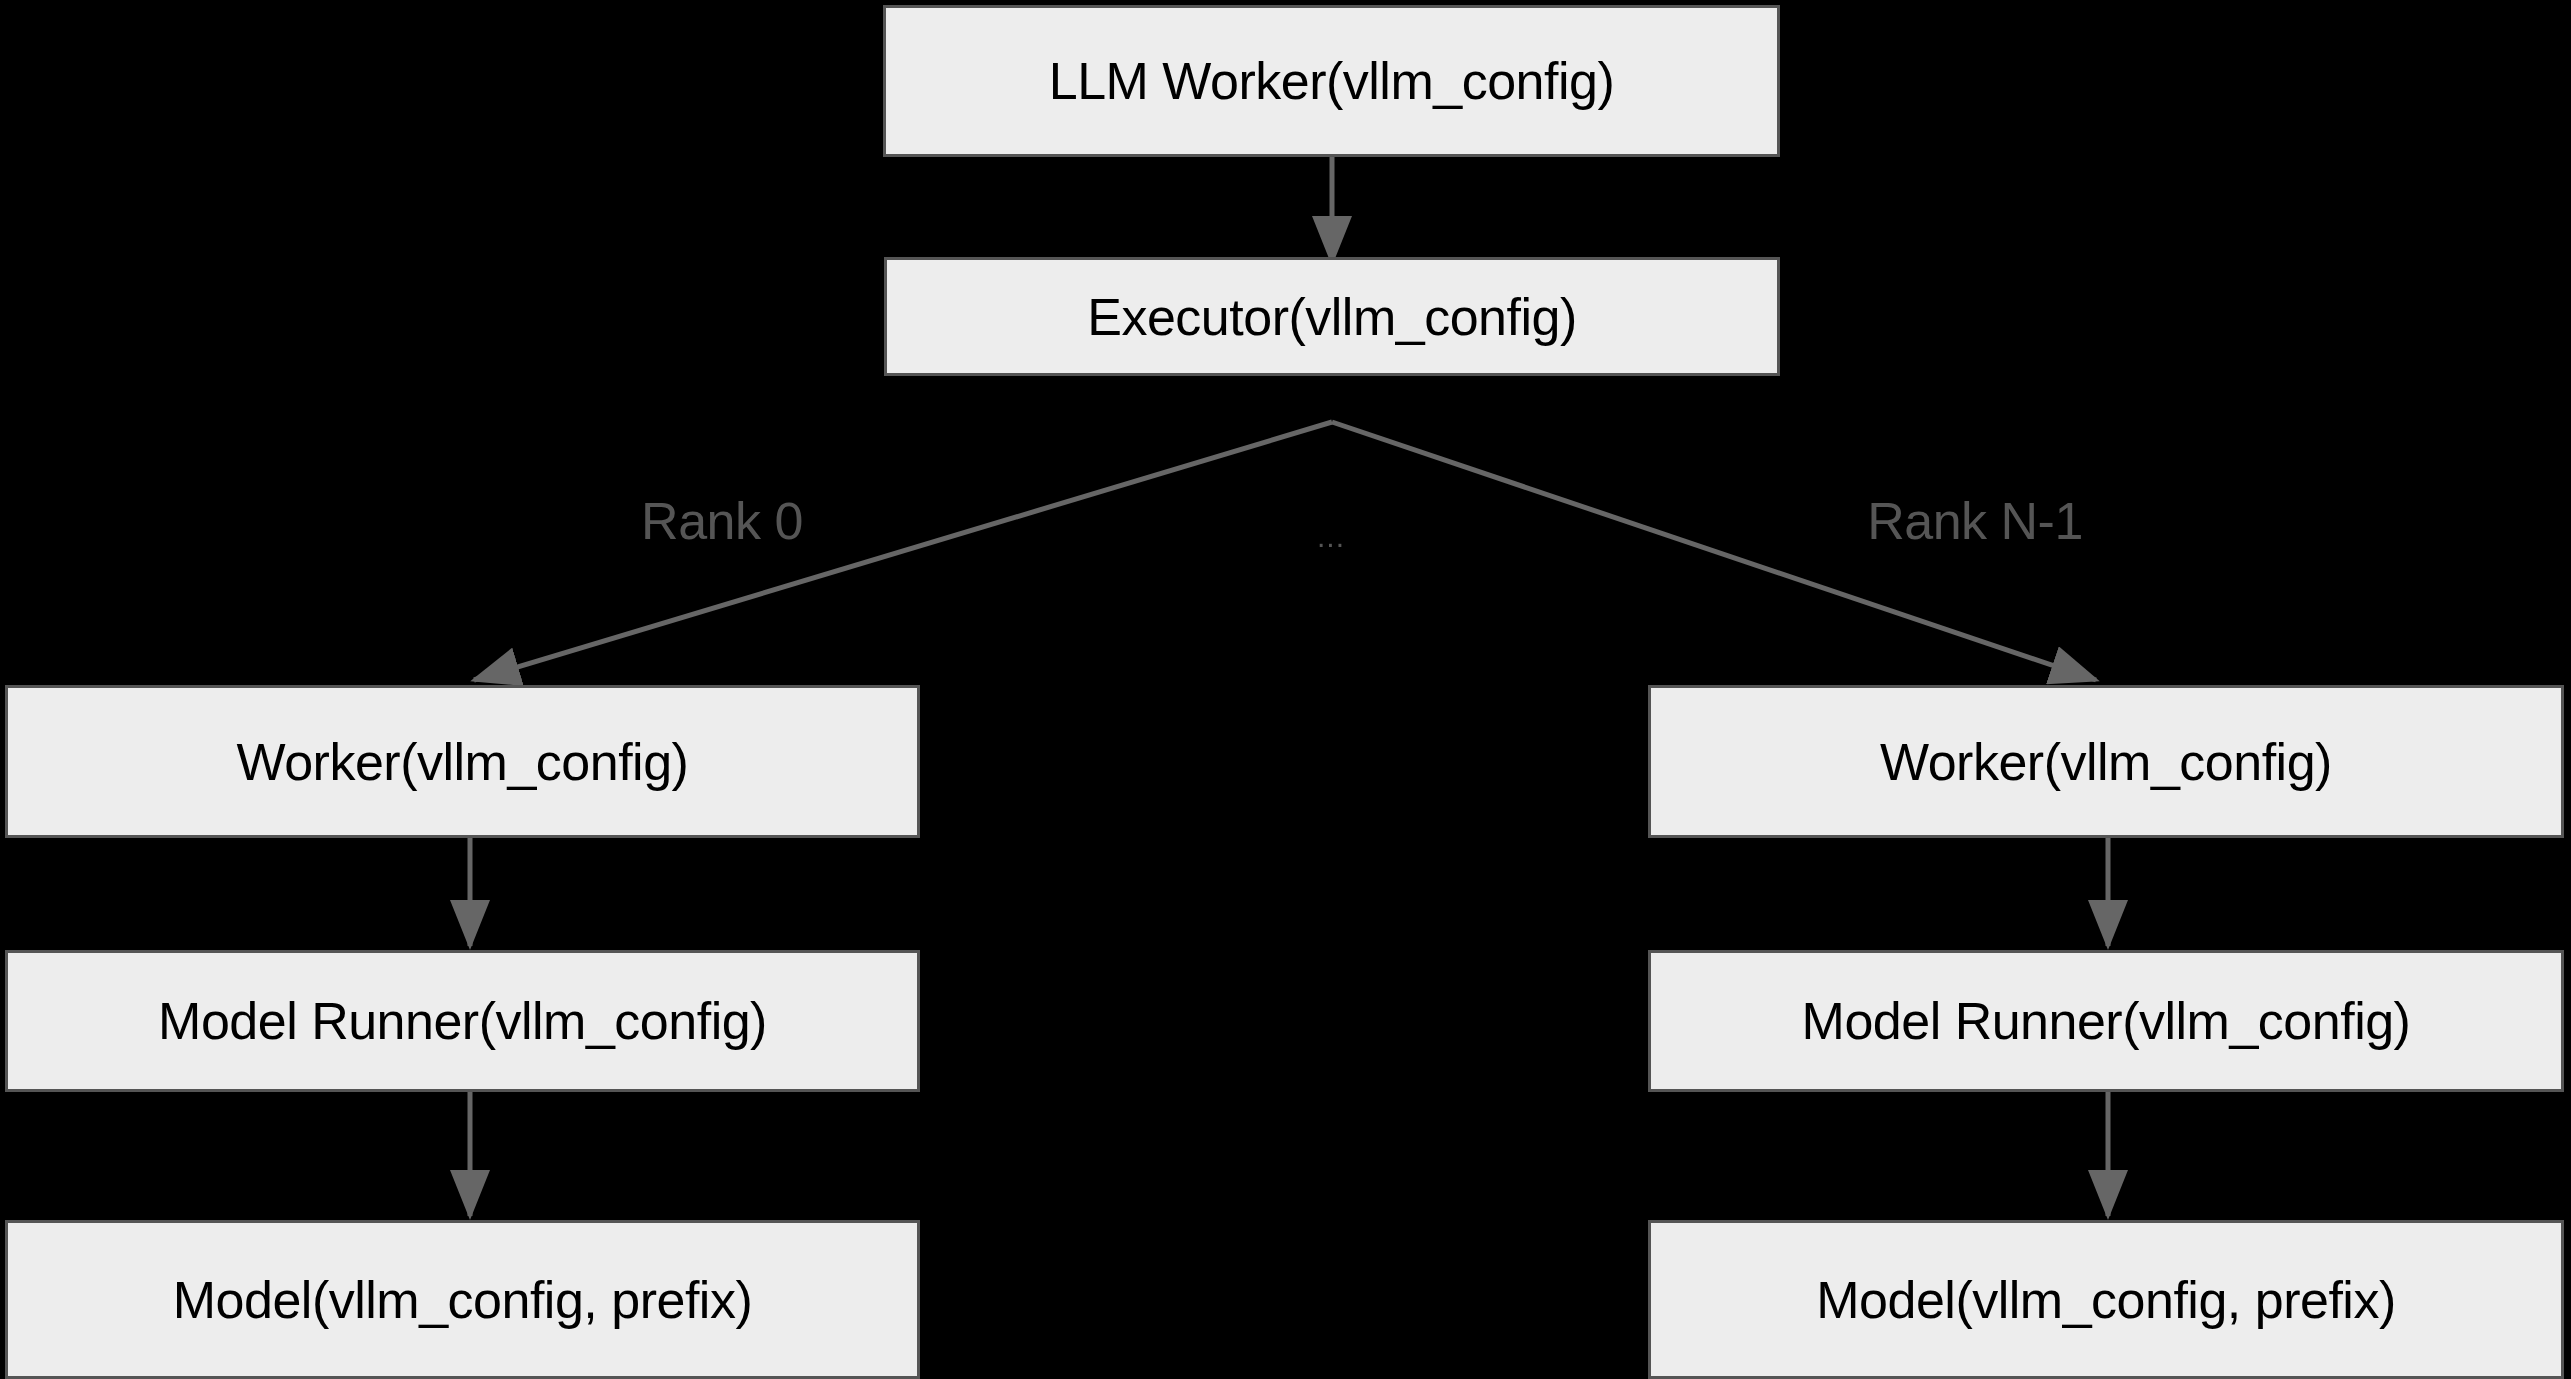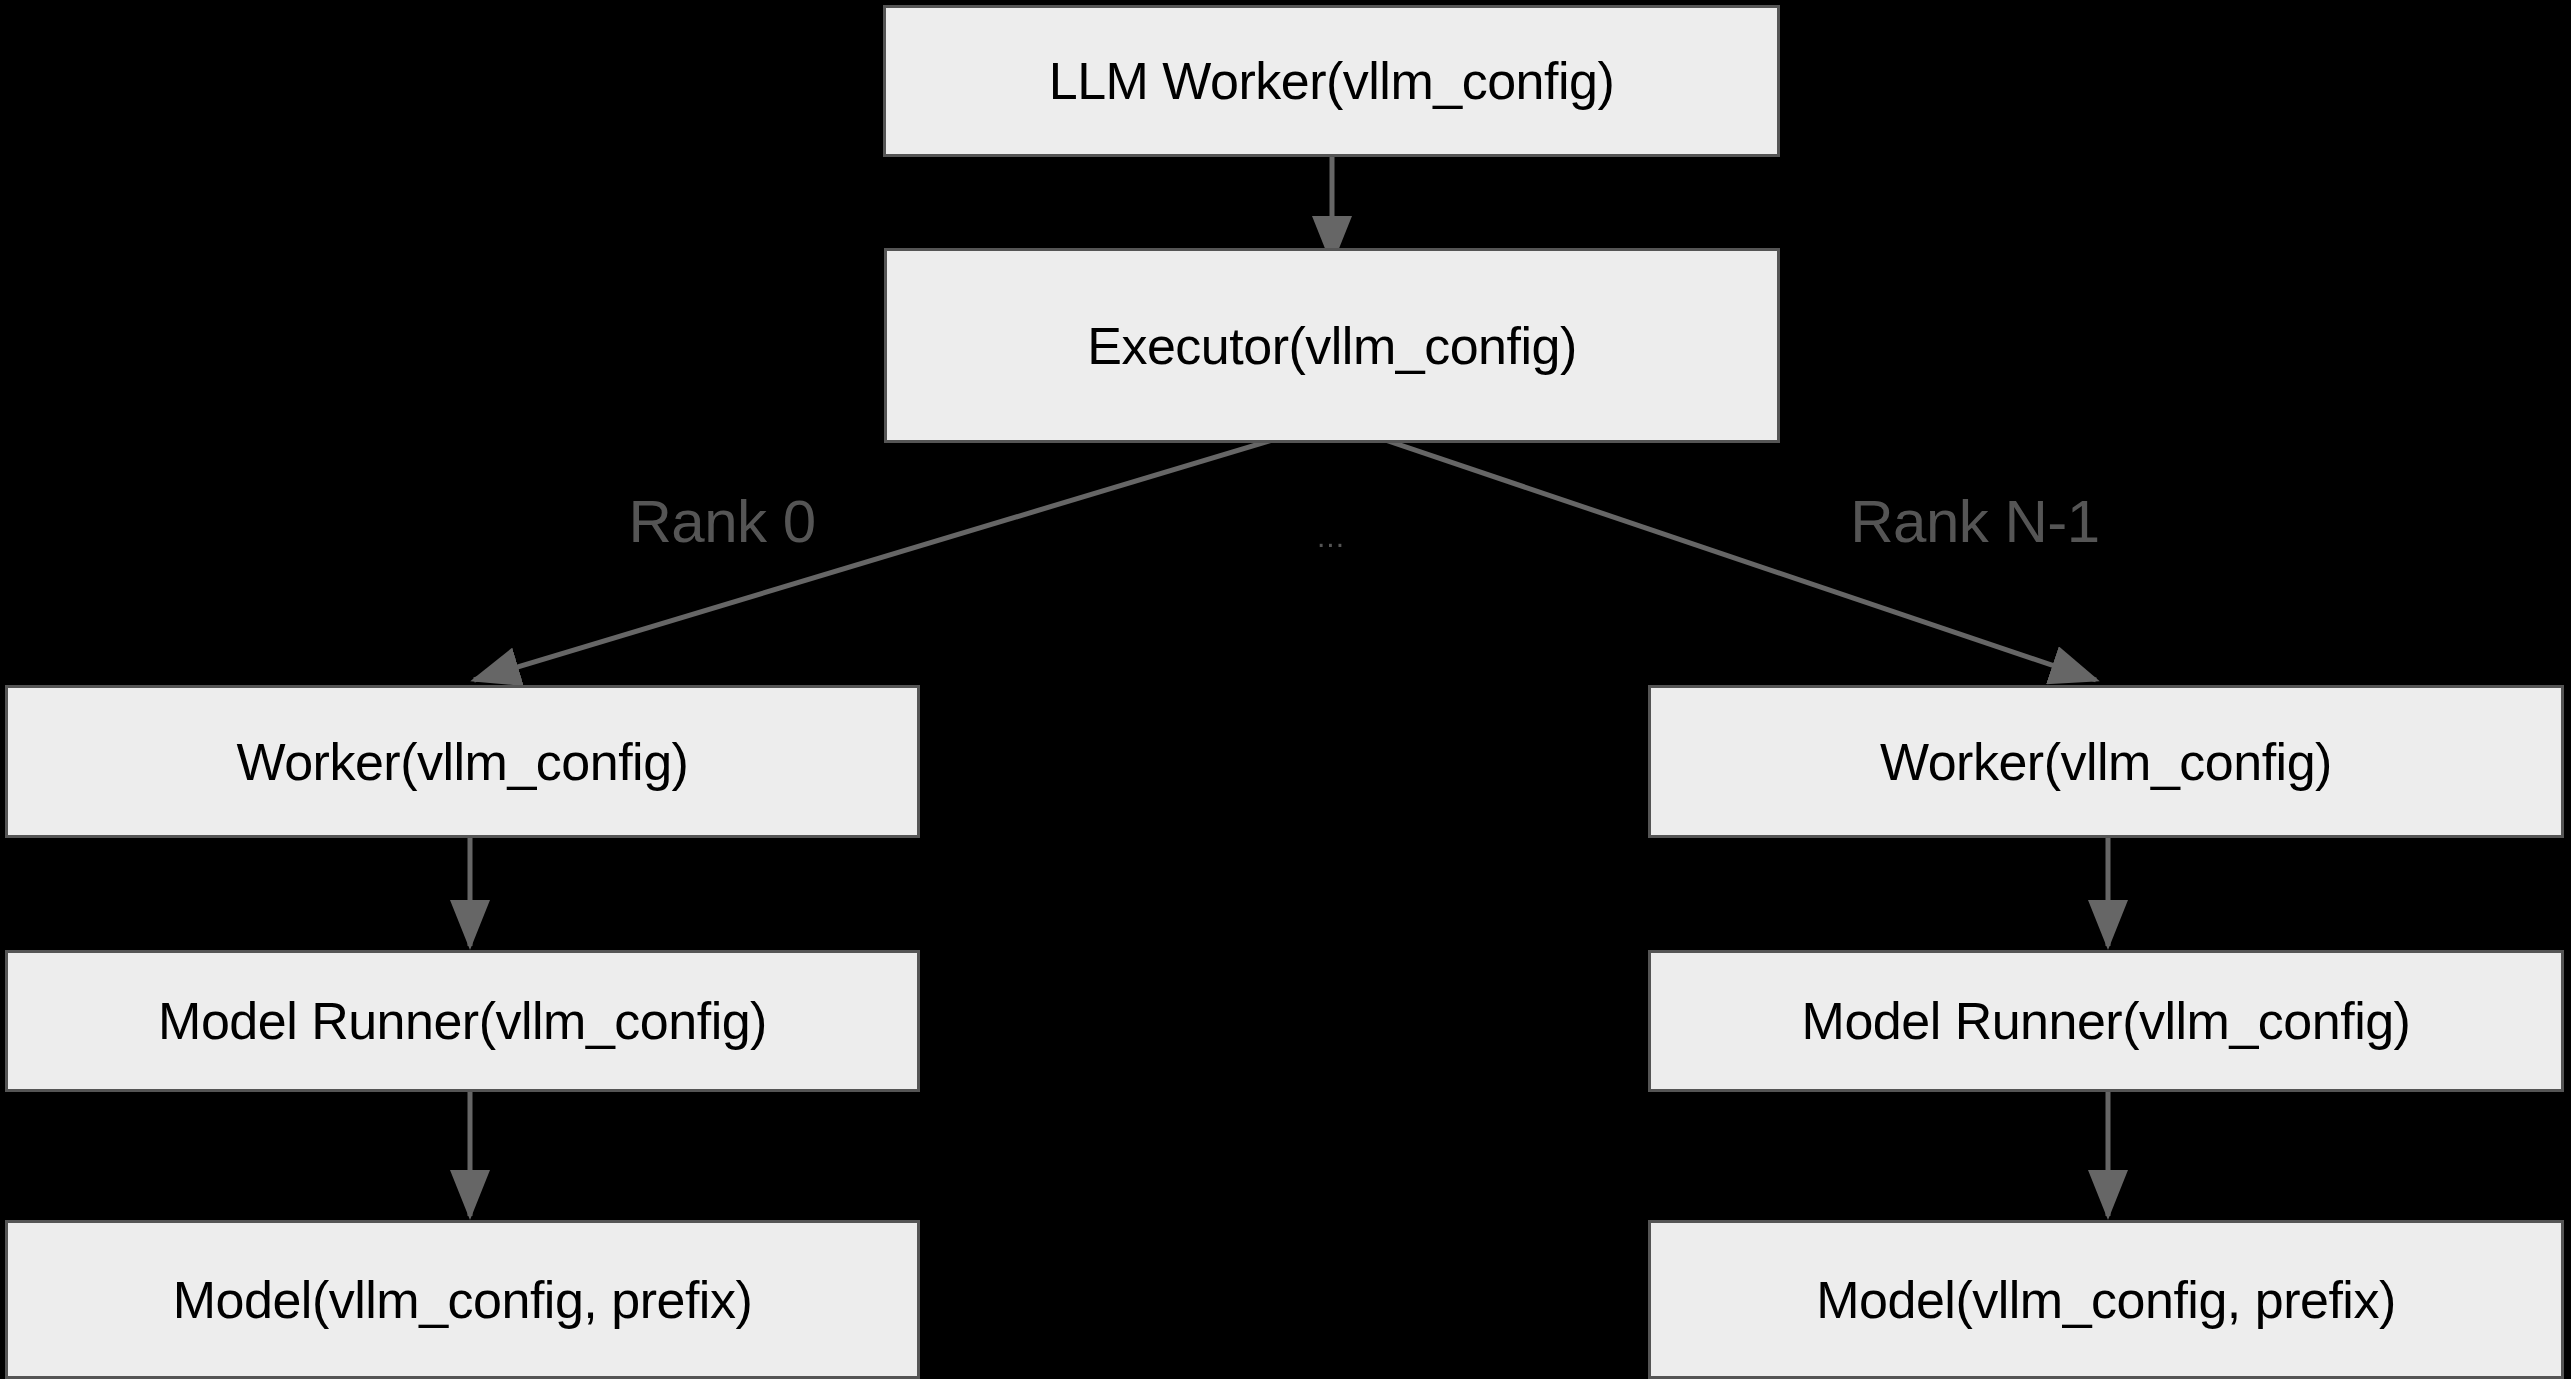--- a/index.html
+++ b/index.html
@@ -39,34 +39,34 @@
     font-weight: 400;
     letter-spacing: -0.5px;
     white-space: nowrap;
   }
   .node-label {
     display: block;
   }
   .edge-label {
     position: absolute;
     color: #555555;
-    font-size: 60px;
+    font-size: 52px;
     font-weight: 400;
     white-space: nowrap;
     transform: translate(-50%, -50%);
     letter-spacing: -0.5px;
   }
   .edge-label.ellipsis {
     font-size: 30px;
     letter-spacing: 1px;
   }
 
   
   #node-llm-engine     { left: 883px;  top: 5px;    width: 897px;  height: 152px; }
-  #node-executor       { left: 884px;  top: 248px;  width: 896px;  height: 195px; }
+  #node-executor       { left: 884px;  top: 257px;  width: 896px;  height: 119px; }
 
   #node-worker-rank0       { left: 5px;    top: 685px;  width: 915px;  height: 153px; }
   #node-model-runner-rank0 { left: 5px;    top: 950px;  width: 915px;  height: 142px; }
   #node-model-rank0        { left: 5px;    top: 1220px; width: 915px;  height: 159px; }
 
   #node-worker-rankn       { left: 1648px; top: 685px;  width: 916px;  height: 153px; }
   #node-model-runner-rankn { left: 1648px; top: 950px;  width: 916px;  height: 142px; }
   #node-model-rankn        { left: 1648px; top: 1220px; width: 916px;  height: 159px; }
 
   

